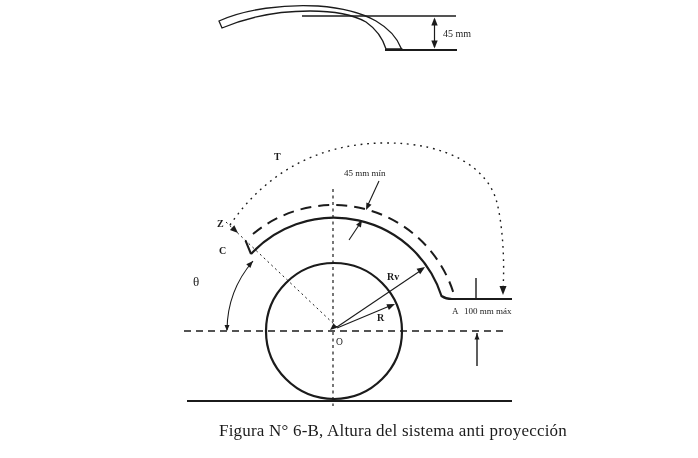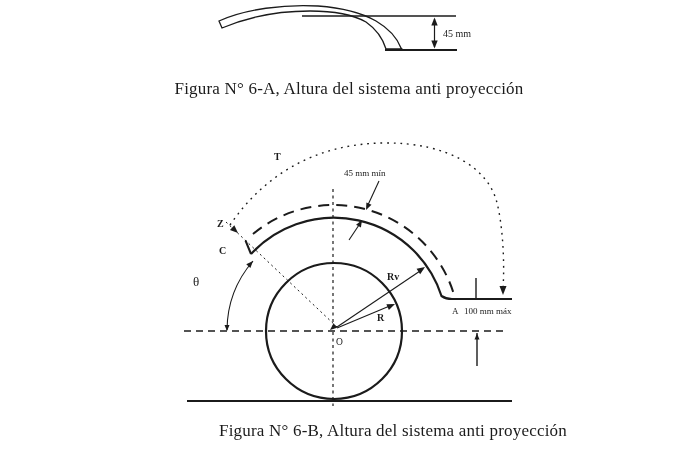--- a/index.html
+++ b/index.html
@@ -96,16 +96,15 @@
       <text x="193" y="286" font-size="13">θ</text>
       <text class="dim" x="344" y="176">45 mm mín</text>
       <text class="lbl" font-size="11" x="387" y="280">Rv</text>
       <text class="lbl" font-size="11" x="377" y="321">R</text>
       <text x="336" y="345" font-size="9.5">O</text>
       <text class="dim" x="452" y="314">A</text>
       <text class="dim" x="464" y="314">100 mm máx</text>
     </g>
   </svg>
 
-  <div class="caption caption-a">Figura N° 6-A, Altura del sistema anti proyección</div>
   <div class="caption caption-b">Figura N° 6-B, Altura del sistema anti proyección</div>
 
 </div>
 
 </body></html>

